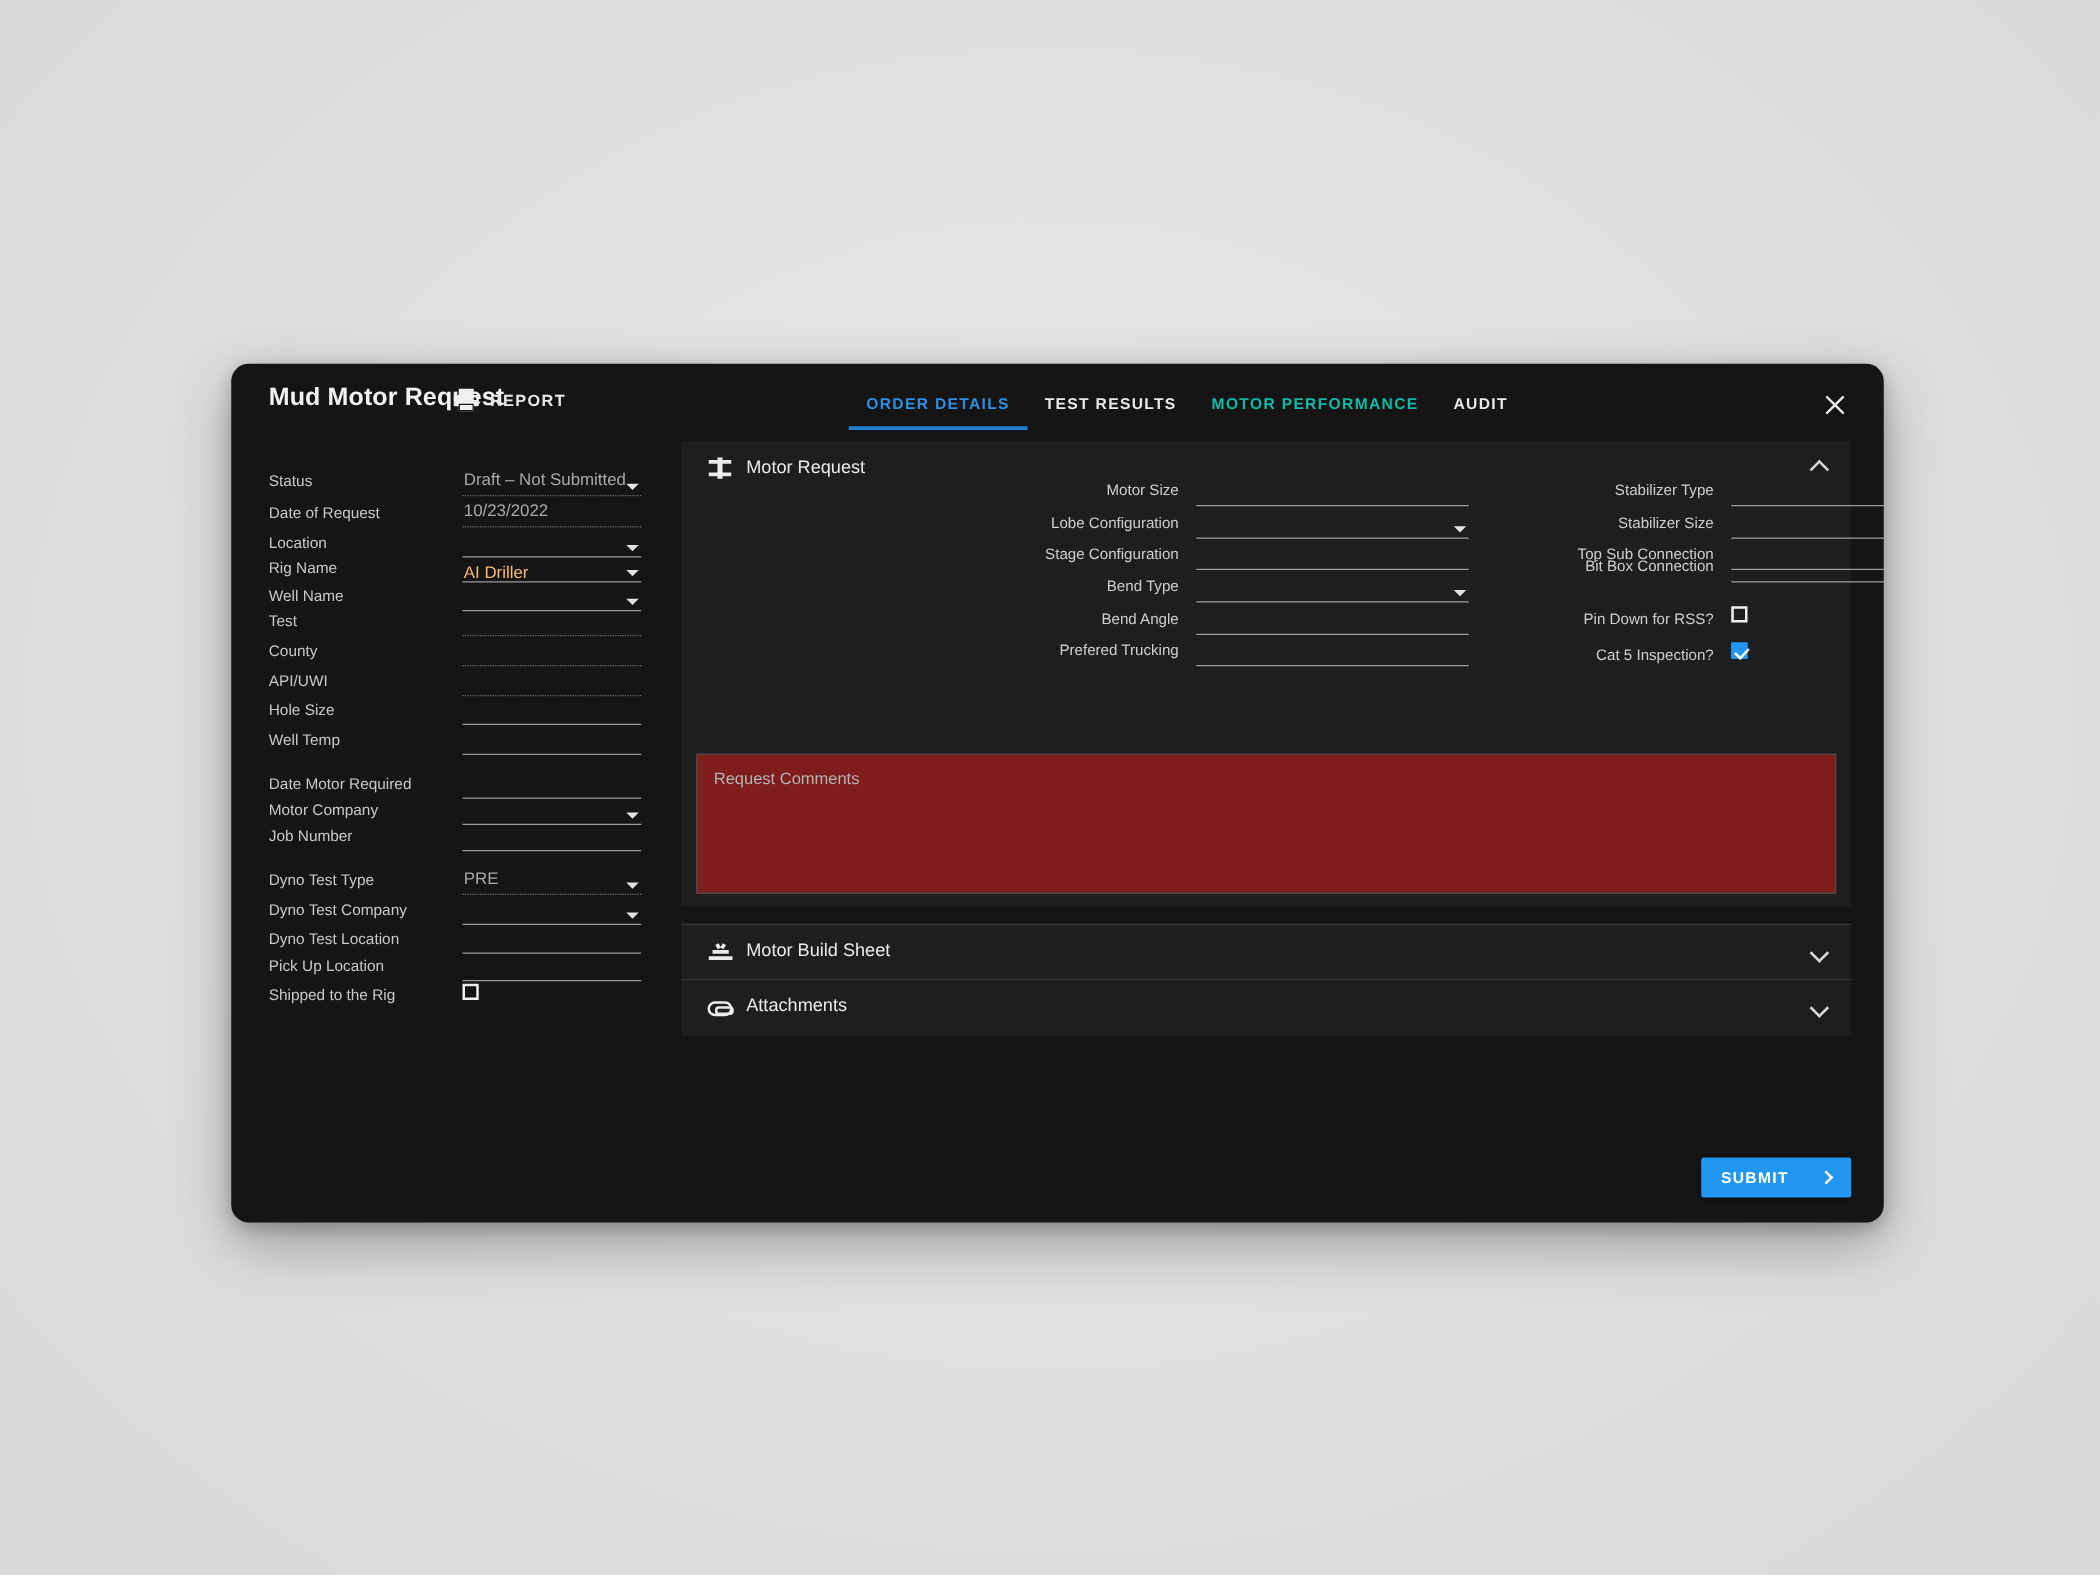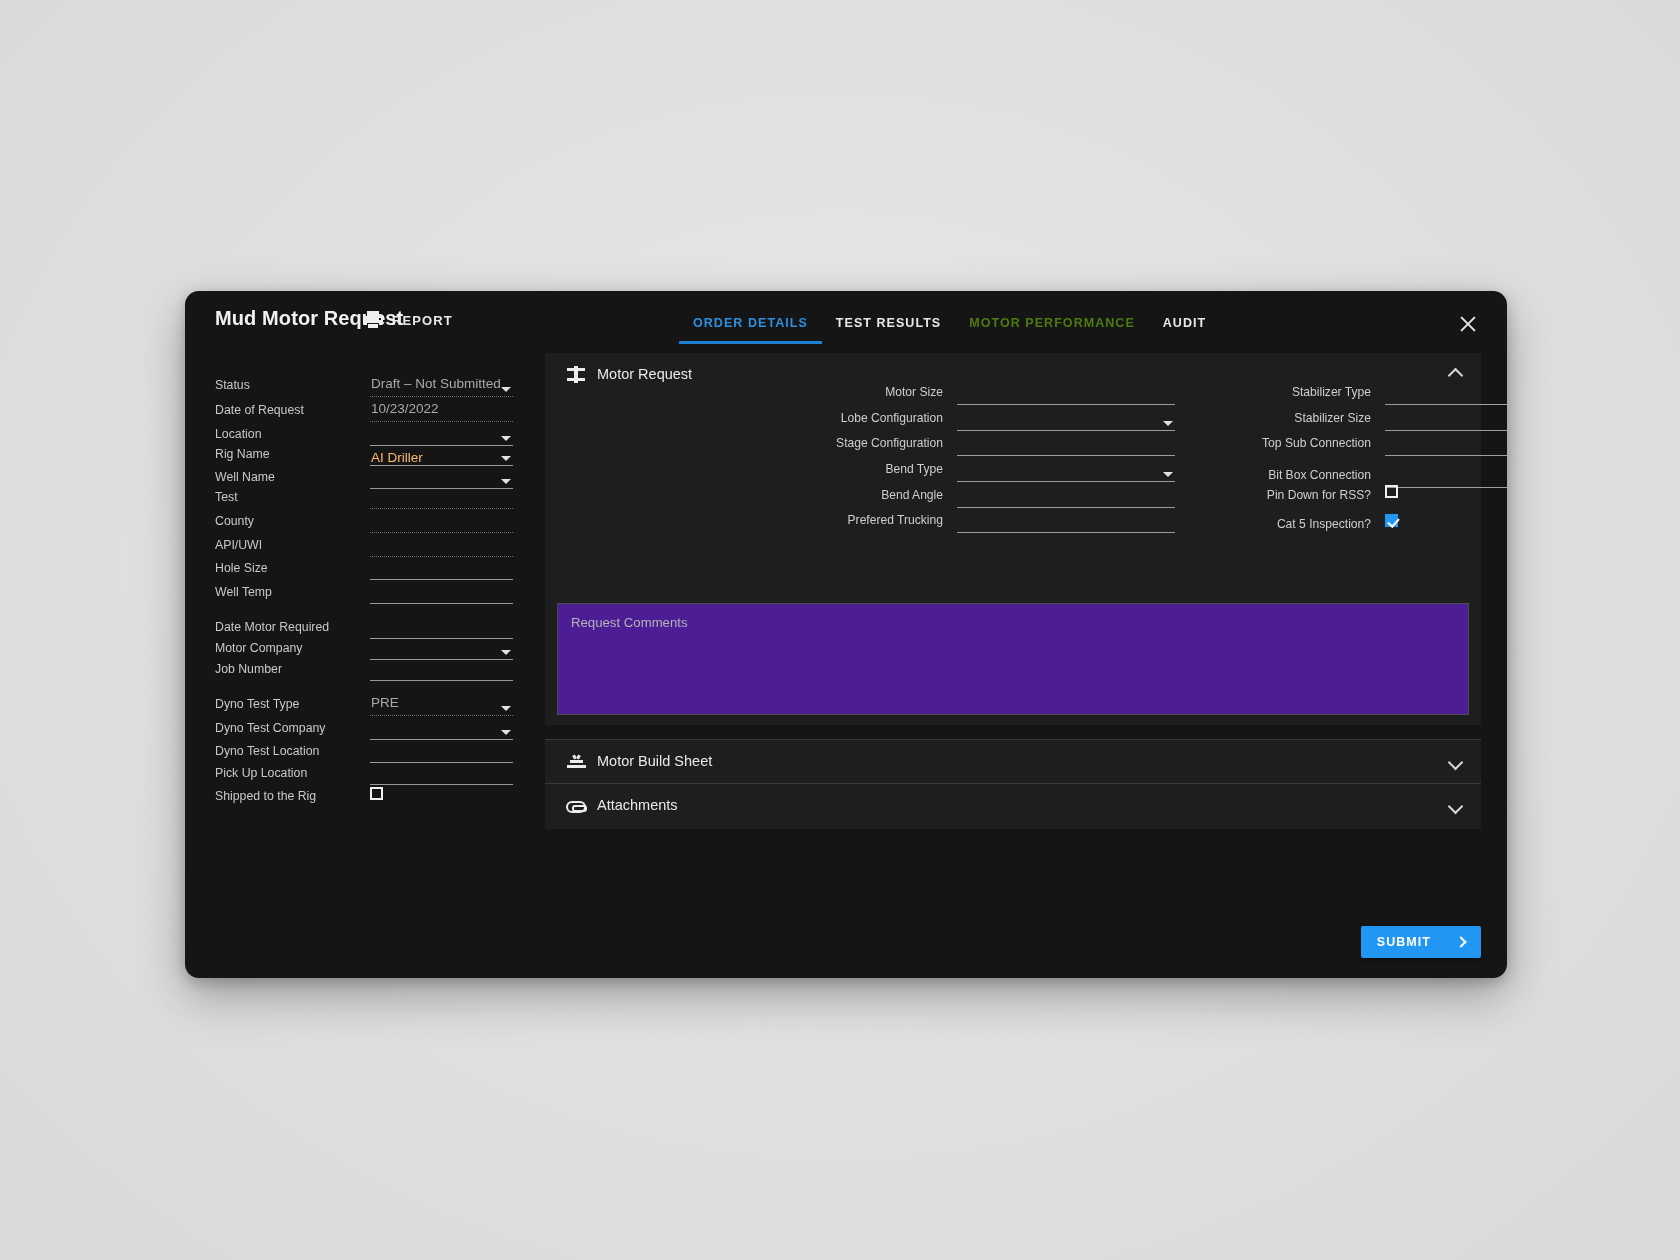--- a/index.html
+++ b/index.html
@@ -50,21 +50,21 @@
     position: absolute; left: 494px; top: 19px;
     display: flex; align-items: flex-end; gap: 0;
   }
   .tab {
     font-size: 12.5px; font-weight: bold; letter-spacing: 1.05px;
     padding: 6px 14px 11px 14px;
     color: #e9e9e9; cursor: pointer; white-space: nowrap;
     border-bottom: 3px solid transparent;
   }
   .tab.active { color: #2e8fe0; border-bottom-color: #1f7fd4; }
-  .tab.dim { color: #4d7c0f; }
+  .tab.dim { color: #14b8a6; }
 
   #close-btn {
     position: absolute; right: 26px; top: 20px;
     width: 26px; height: 26px; cursor: pointer;
   }
   #close-btn:before, #close-btn:after {
     content:""; position:absolute; left:3px; top:12px; width:20px; height:2px;
     background:#e6e6e6; border-radius:1px;
   }
   #close-btn:before { transform: rotate(45deg); }
@@ -165,21 +165,21 @@
   .frow .fcheck.on {
     background: #2196f3; border-color: #2196f3;
   }
   .frow .fcheck.on:after {
     content:""; position:absolute; left:3px; top:0px; width:5px; height:9px;
     border:solid #fff; border-width: 0 2px 2px 0; transform: rotate(43deg);
   }
 
   #comments-box {
     position: absolute; left: 12px; right: 12px; top: 250px; height: 112px;
-    border: 1px solid #4c4c4c; background: #4c1d95;
+    border: 1px solid #4c4c4c; background: #7f1d1d;
   }
   #comments-box .ph {
     position: absolute; left: 13px; top: 11px;
     font-size: 13.2px; color: #b4b4b4;
   }
 
   #panel-build-sheet { top: 386px; height: 44px; border-top: 1px solid #3a3a3a; }
   #panel-attachments { top: 430px; height: 46px; border-top: 1px solid #3a3a3a; }
 
   
@@ -407,21 +407,21 @@
             <span class="finput"></span>
           </div>
           <div class="frow" style="left: 840px; width: 218px; top: 54px;">
             <span class="flabel">Stabilizer Size</span>
             <span class="finput"></span>
           </div>
           <div class="frow" style="left: 840px; width: 218px; top: 79px;">
             <span class="flabel">Top Sub Connection</span>
             <span class="finput"></span>
           </div>
-          <div class="frow" style="left: 840px; width: 218px; top: 111px;">
+          <div class="frow" style="left: 840px; width: 218px; top: 89px;">
             <span class="flabel">Bit Box Connection</span>
             <span class="finput"></span>
           </div>
           <div class="frow" style="left: 840px; width: 218px; top: 131px;">
             <span class="flabel">Pin Down for RSS?</span>
             <span class="fcheck"></span>
           </div>
           <div class="frow" style="left: 840px; width: 218px; top: 160px;">
             <span class="flabel">Cat 5 Inspection?</span>
             <span class="fcheck on"></span>

